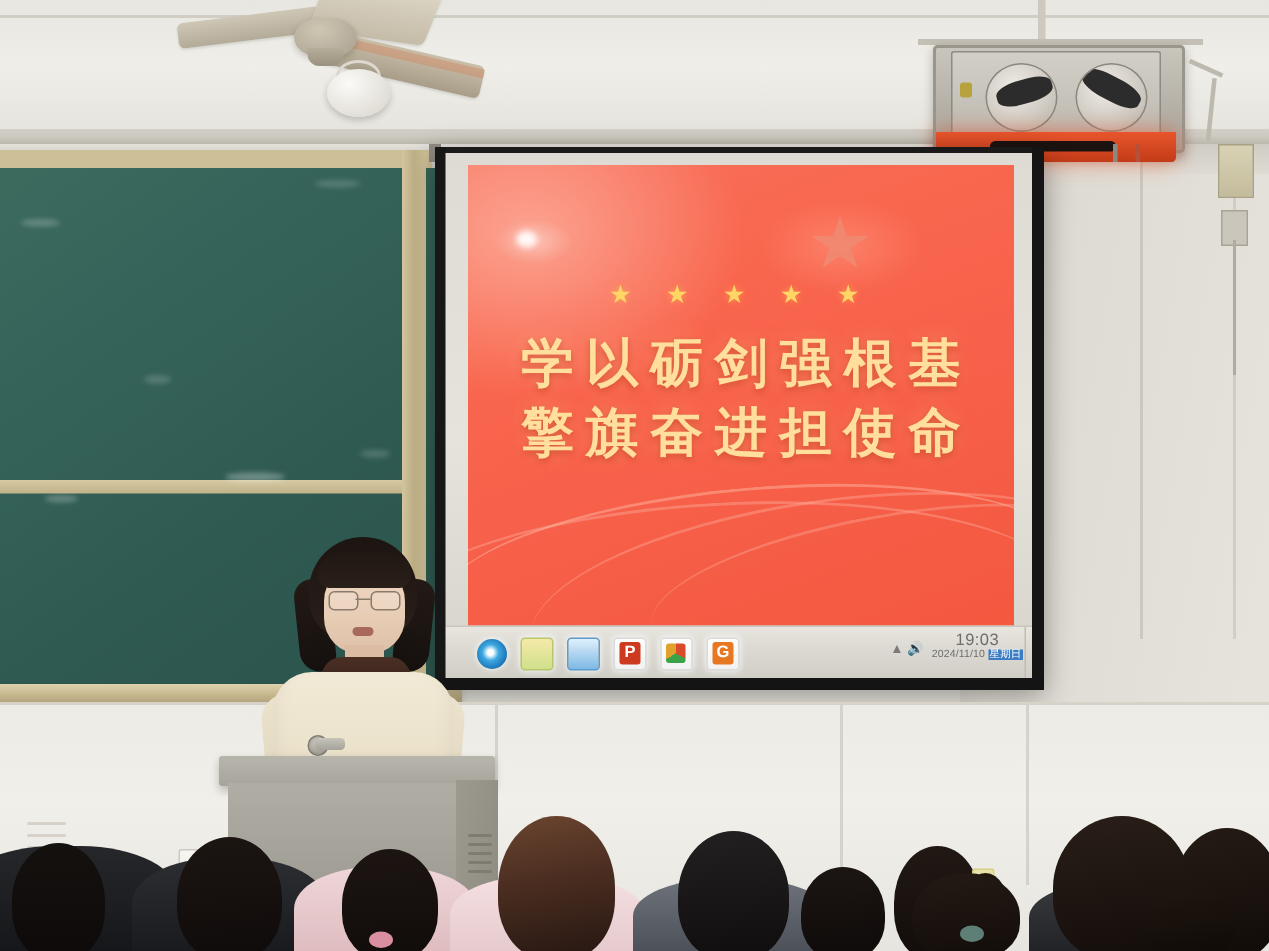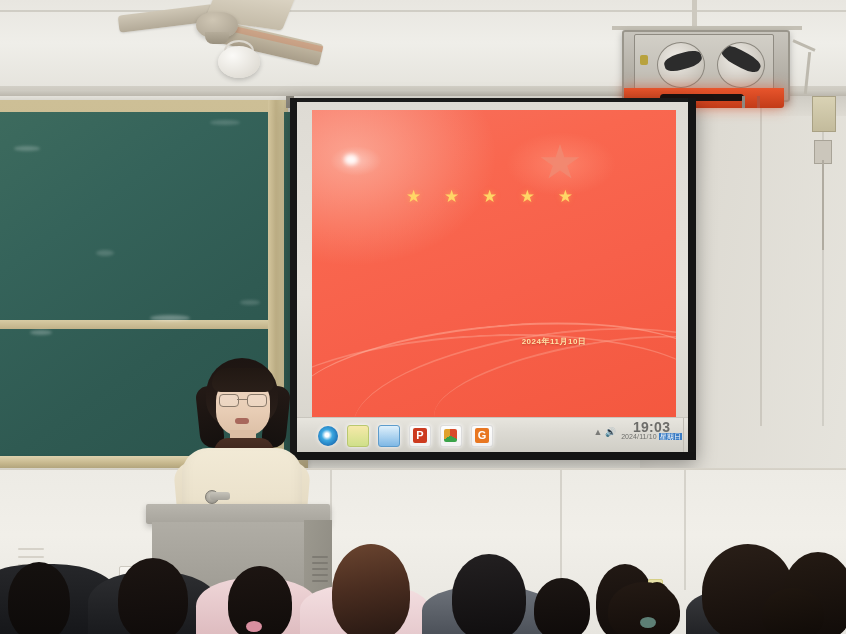--- a/index.html
+++ b/index.html
@@ -331,21 +331,21 @@
 
   .tb-tray{
     position:absolute;right:8px;top:4px;display:flex;align-items:center;gap:5px;
   }
   .tray-glyph{
     font-size:9px;color:#7b7b78;filter:blur(.4px);
   }
   .tb-clock{
     text-align:center;color:#6d6d6a;line-height:10px;filter:blur(.45px);
   }
-  .tb-time{font-size:14px;font-weight:700;letter-spacing:.3px;}
+  .tb-time{font-size:11px;font-weight:400;letter-spacing:.3px;}
   .tb-date{font-size:7px;letter-spacing:.1px;}
   .tb-date .hl{background:#3b7cc4;color:#fff;padding:0 1px;}
   .tb-show-desktop{
     position:absolute;right:0;top:0;width:6px;height:35px;
     border-left:1px solid #bfbcb4;
   }
 
   
   .screen-bottom{
     position:absolute;left:290px;top:452px;width:406px;height:8px;
@@ -619,23 +619,26 @@
 
   <div class="slide">
     <div class="slide-glow"></div>
     <div class="hot-spot2"></div>
     <div class="hot-spot"></div>
     <div class="big-star-glow"></div>
     <div class="big-star"></div>
 
     <div class="stars-row">★ ★ ★ ★ ★</div>
 
+    <div class="slide-title">
+      <div class="title-line">学以砺剑强根基</div>
+      <div class="title-line">擎旗奋进担使命</div>
+    </div>
 
     <div class="slide-sub">
-      <div class="sub-date">2024年11月10日</div>
     </div>
 
     <div class="wave w3"></div>
     <div class="wave"></div>
     <div class="wave w2"></div>
     <div class="wave w4"></div>
   </div>
 
   <div class="taskbar">
     <div class="tb-icons">

